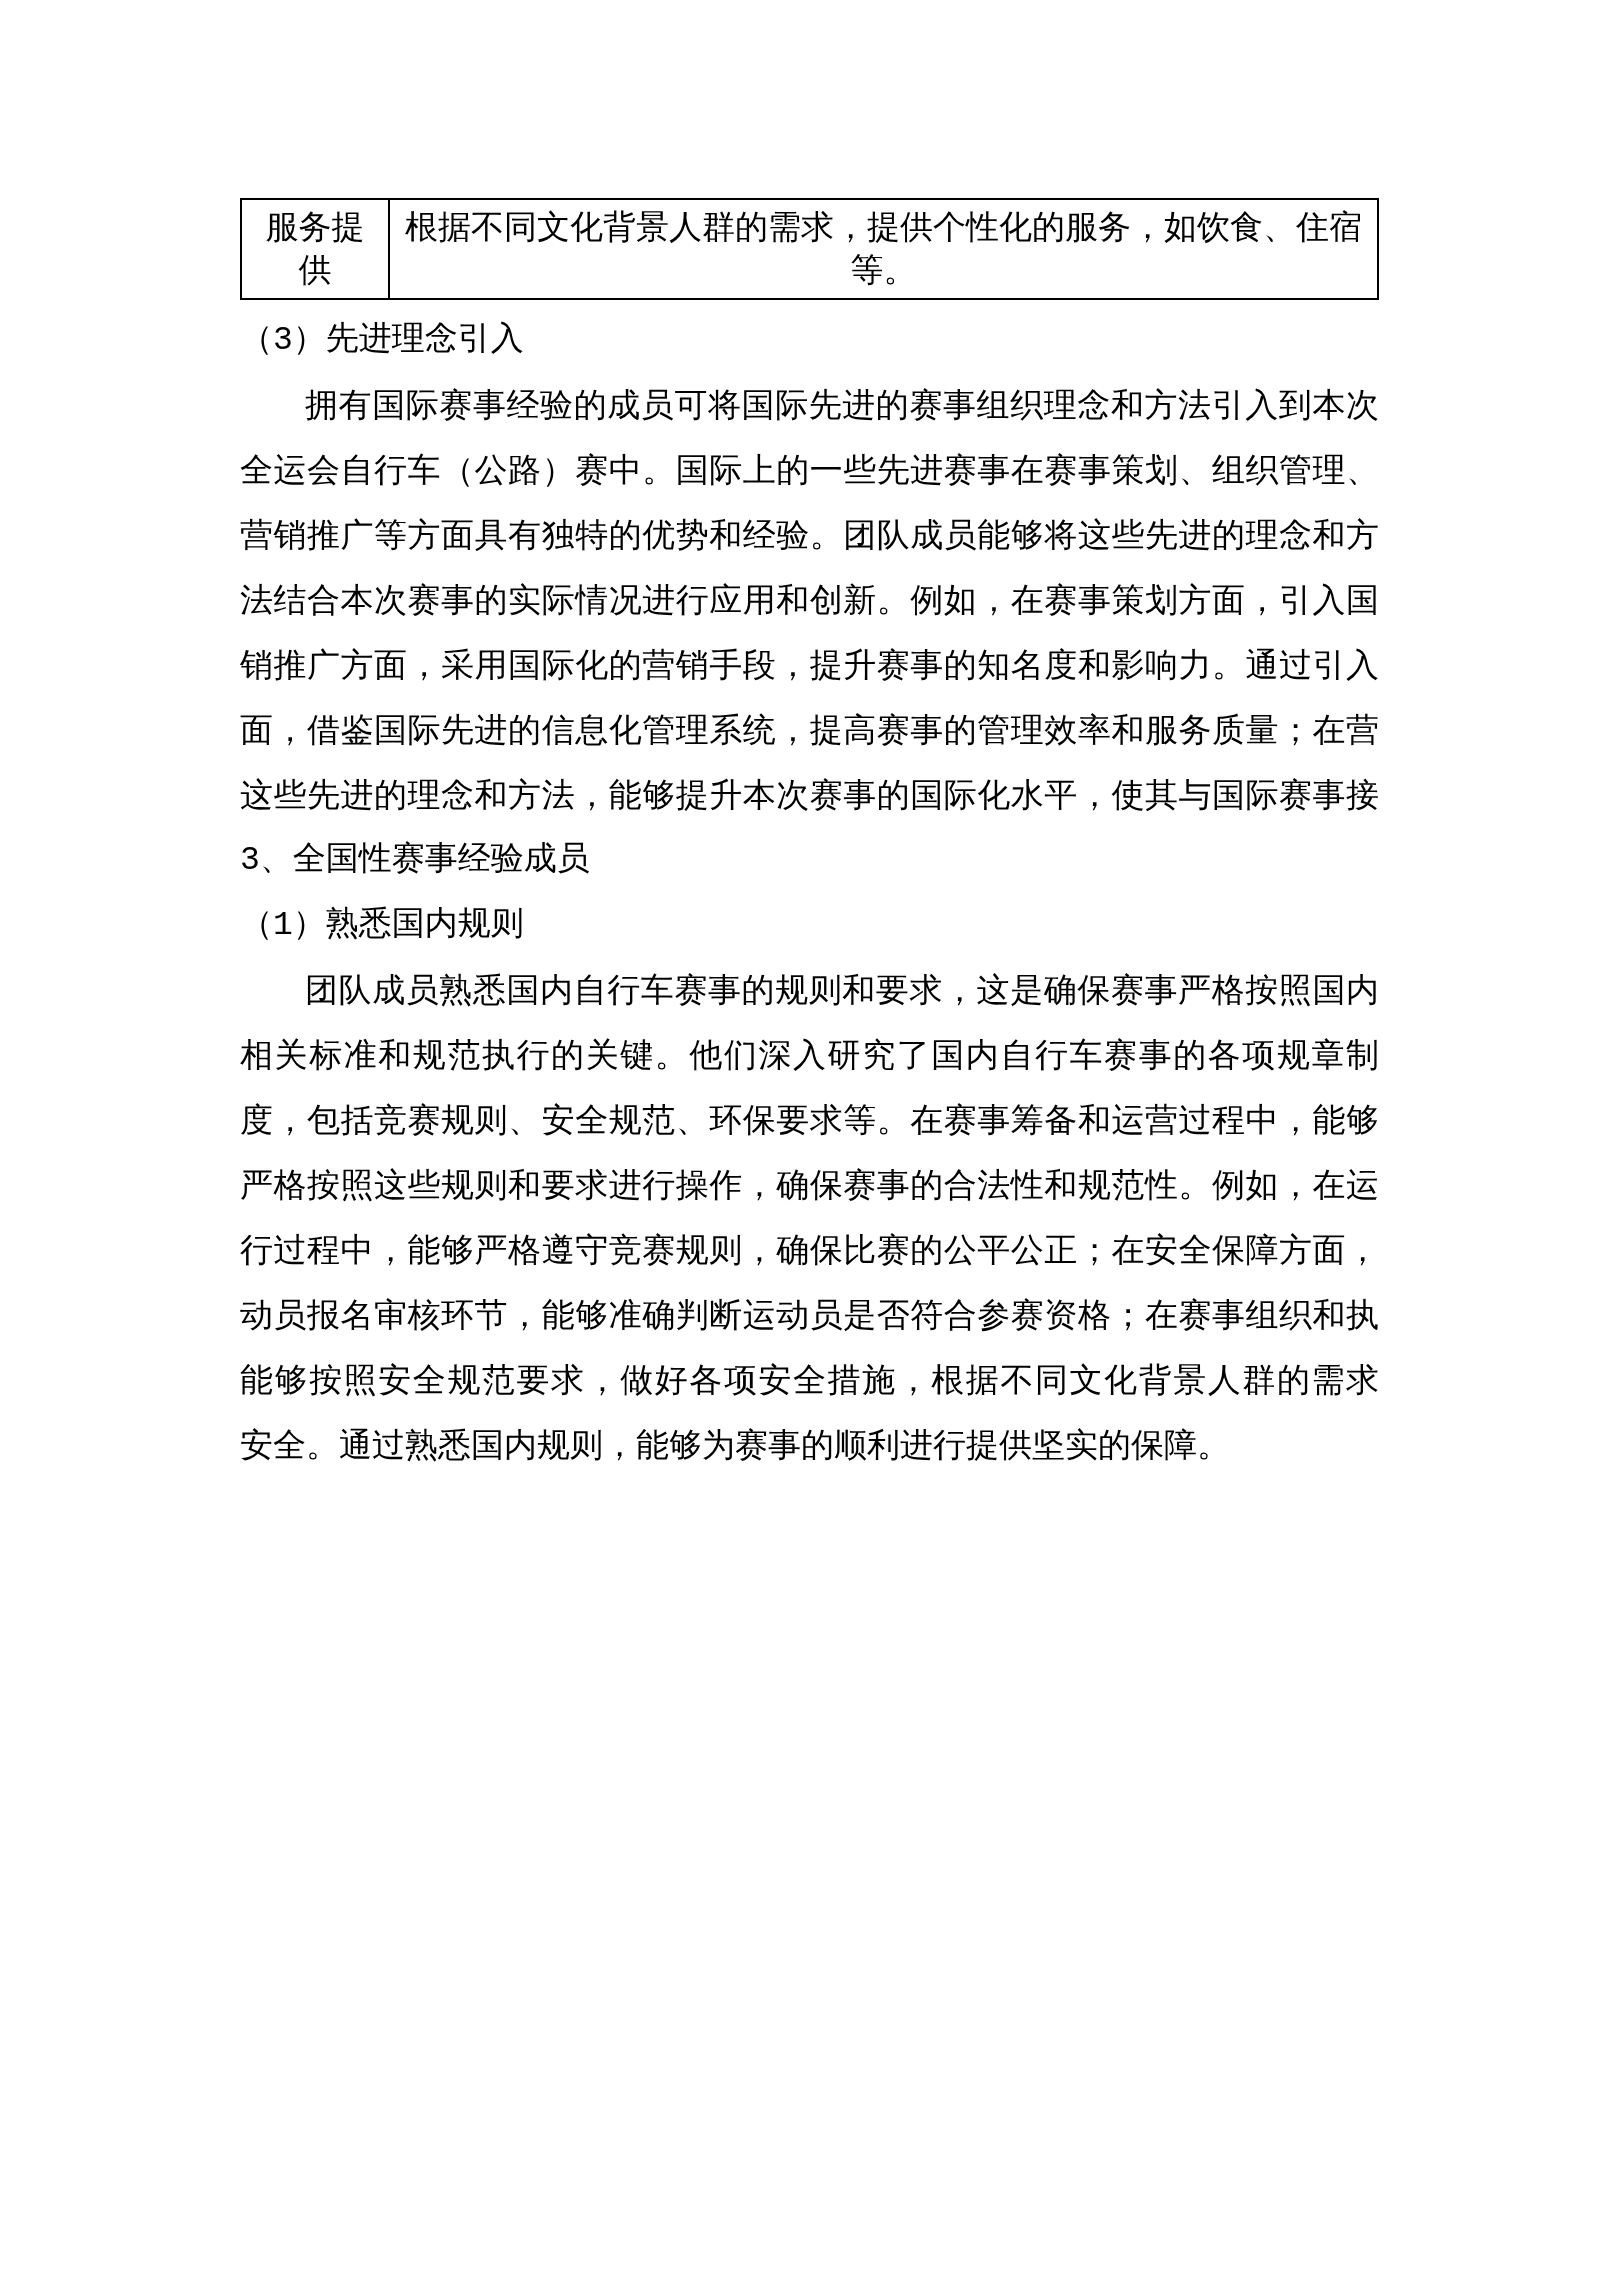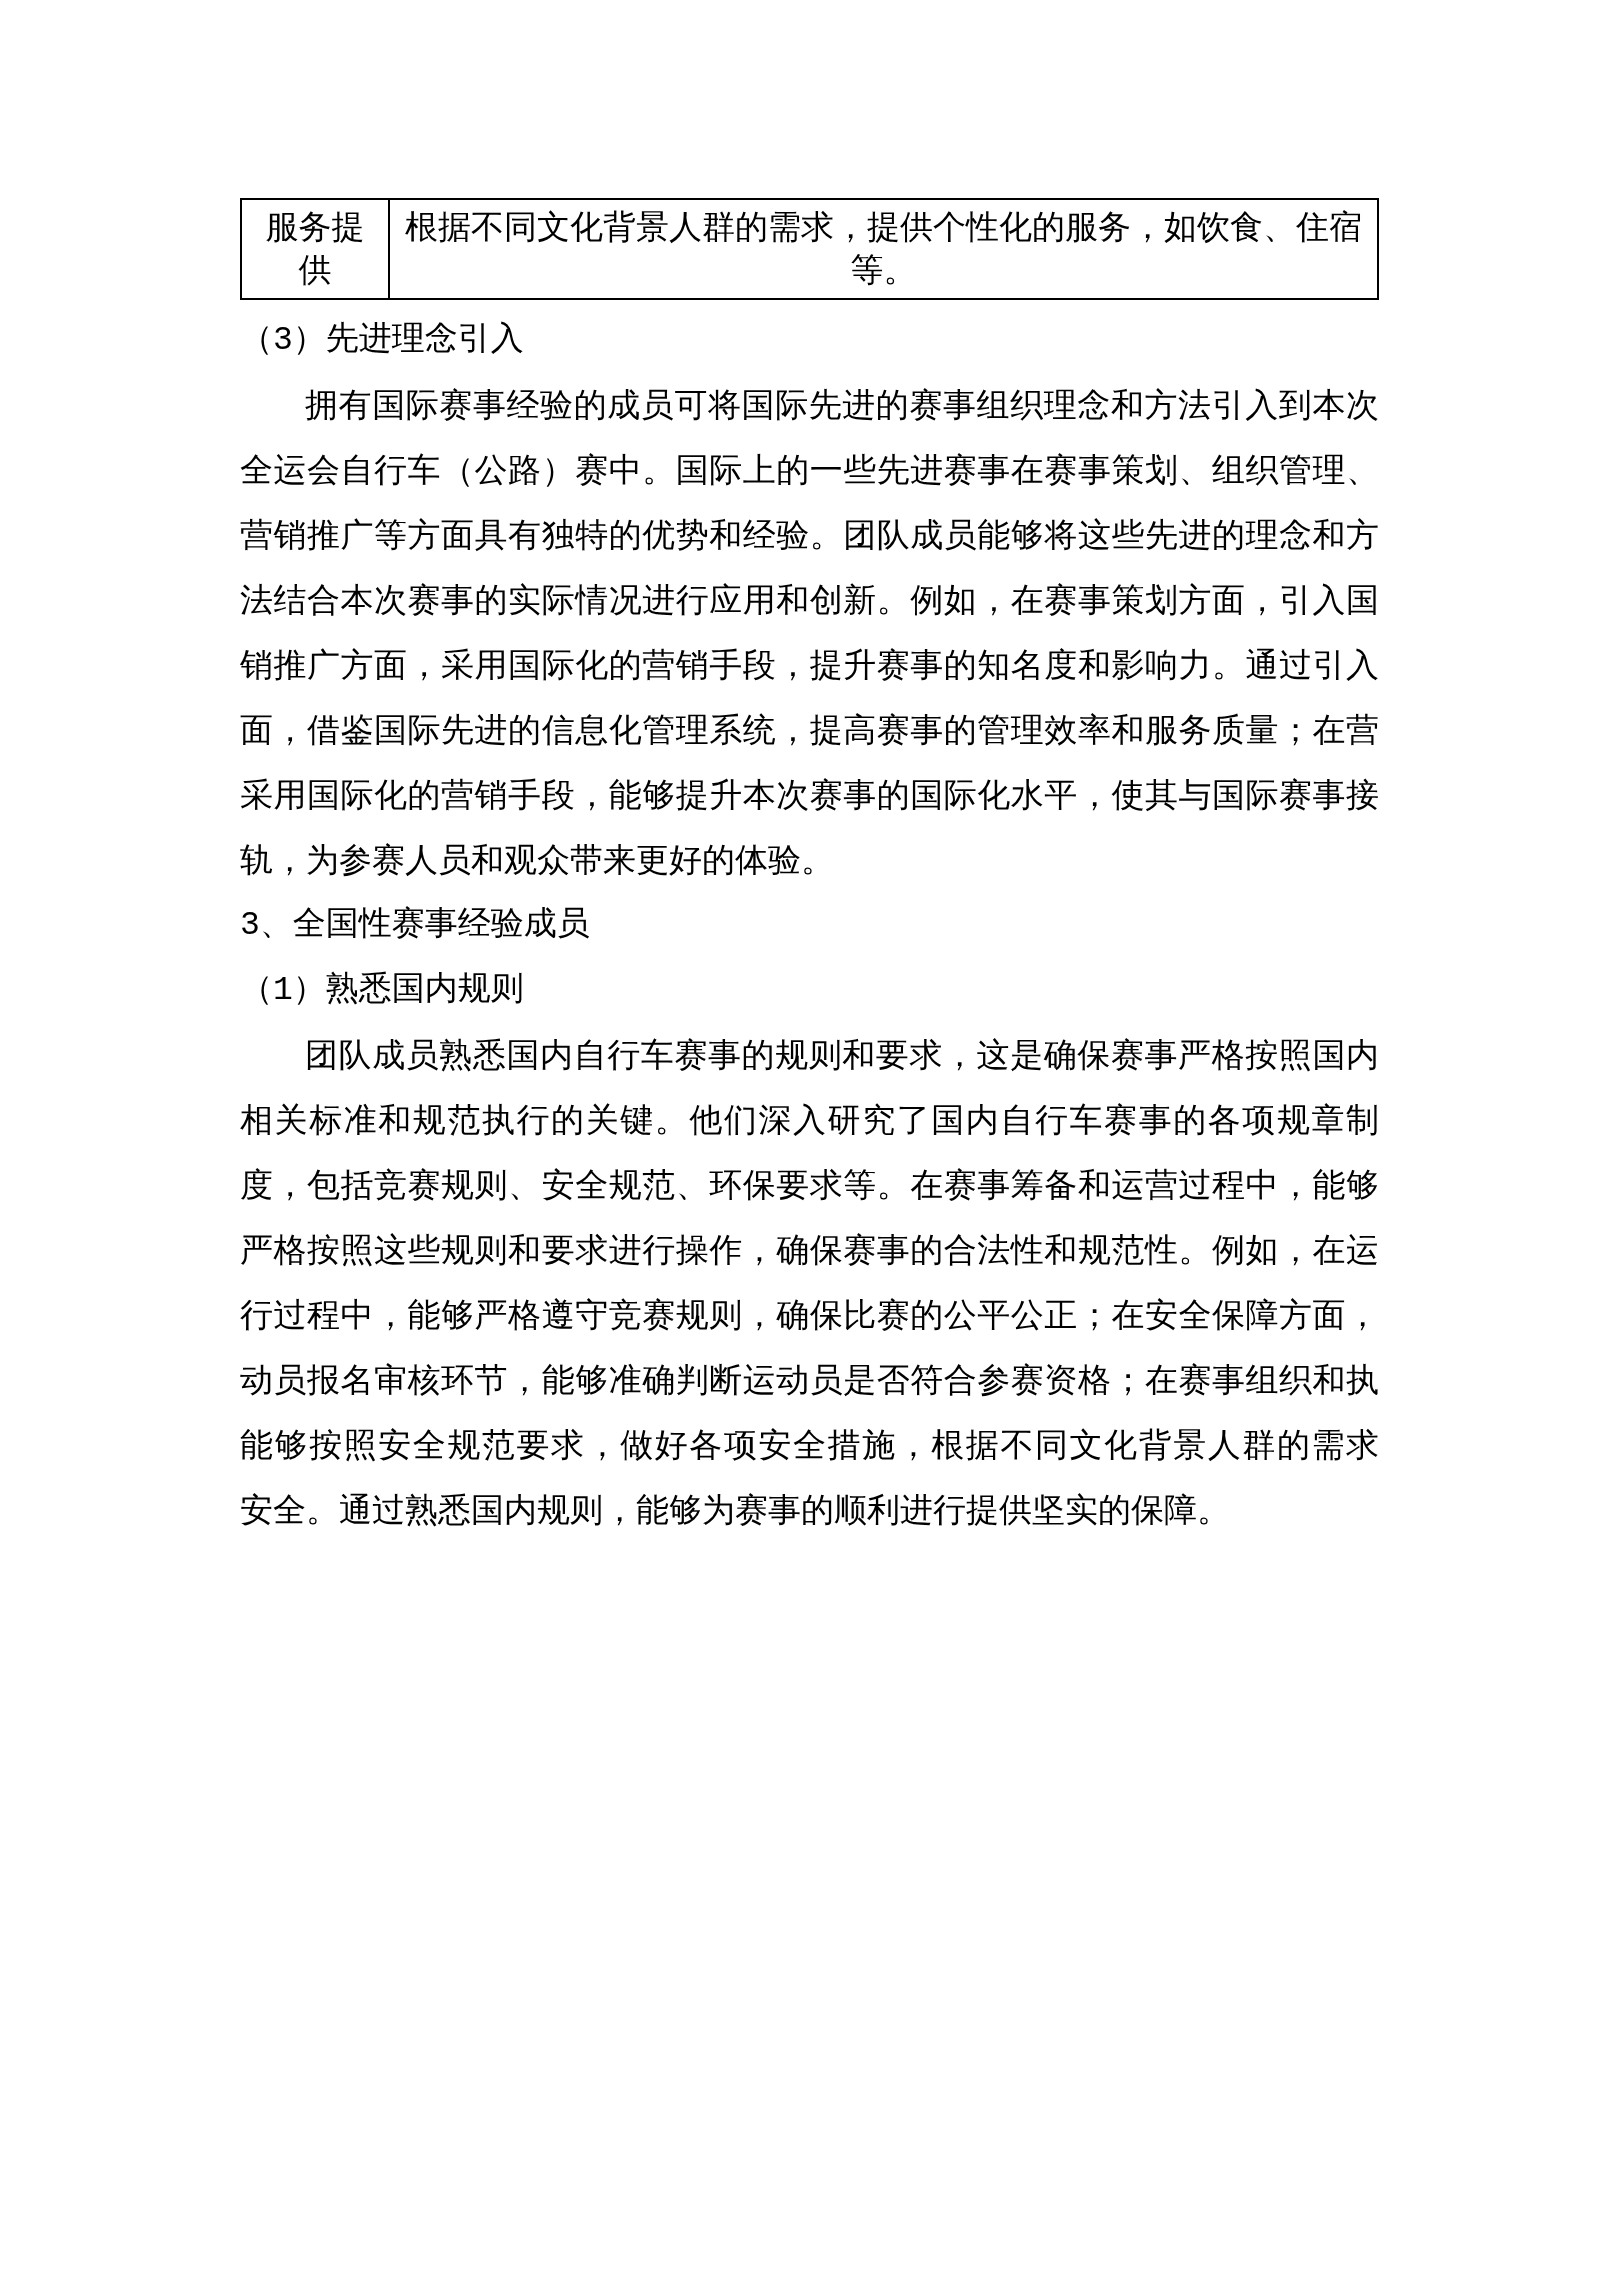--- a/index.html
+++ b/index.html
@@ -80,22 +80,21 @@
 
     <div class="body-text">
         <div class="heading-line">（3）先进理念引入</div>
         <div class="para">
           <div class="para-line first">拥有国际赛事经验的成员可将国际先进的赛事组织理念和方法引入到本次</div>
           <div class="para-line">全运会自行车（公路）赛中。国际上的一些先进赛事在赛事策划、组织管理、</div>
           <div class="para-line">营销推广等方面具有独特的优势和经验。团队成员能够将这些先进的理念和方</div>
           <div class="para-line">法结合本次赛事的实际情况进行应用和创新。例如，在赛事策划方面，引入国</div>
           <div class="para-line">销推广方面，采用国际化的营销手段，提升赛事的知名度和影响力。通过引入</div>
           <div class="para-line">面，借鉴国际先进的信息化管理系统，提高赛事的管理效率和服务质量；在营</div>
-          <div class="para-line">采用国际化的营销手段，能够提升本次赛事的国际化水平，使其与国际赛事接</div>
-          <div class="para-line last">轨，为参赛人员和观众带来更好的体验。</div>
+          <div class="para-line">这些先进的理念和方法，能够提升本次赛事的国际化水平，使其与国际赛事接</div>
         </div>
         <div class="heading-line">3、全国性赛事经验成员</div>
         <div class="heading-line">（1）熟悉国内规则</div>
         <div class="para">
           <div class="para-line first">团队成员熟悉国内自行车赛事的规则和要求，这是确保赛事严格按照国内</div>
           <div class="para-line">相关标准和规范执行的关键。他们深入研究了国内自行车赛事的各项规章制</div>
           <div class="para-line">度，包括竞赛规则、安全规范、环保要求等。在赛事筹备和运营过程中，能够</div>
           <div class="para-line">严格按照这些规则和要求进行操作，确保赛事的合法性和规范性。例如，在运</div>
           <div class="para-line">行过程中，能够严格遵守竞赛规则，确保比赛的公平公正；在安全保障方面，</div>
           <div class="para-line">动员报名审核环节，能够准确判断运动员是否符合参赛资格；在赛事组织和执</div>

